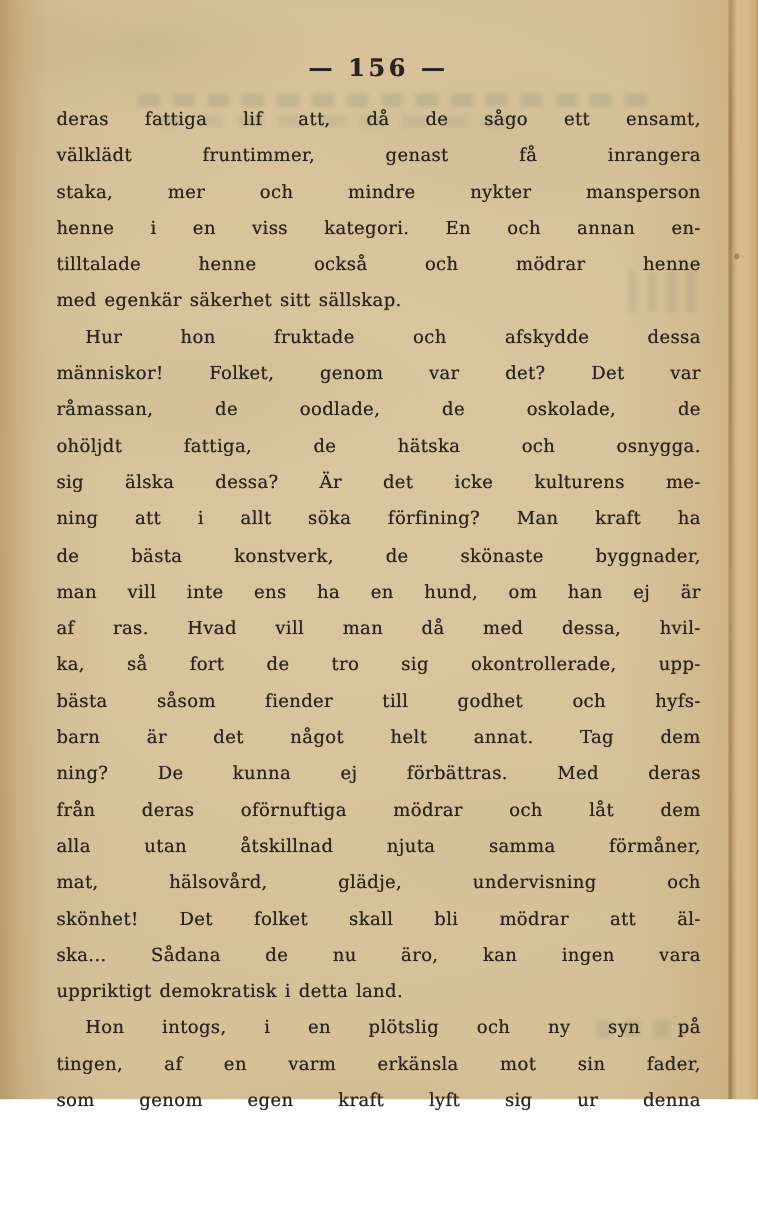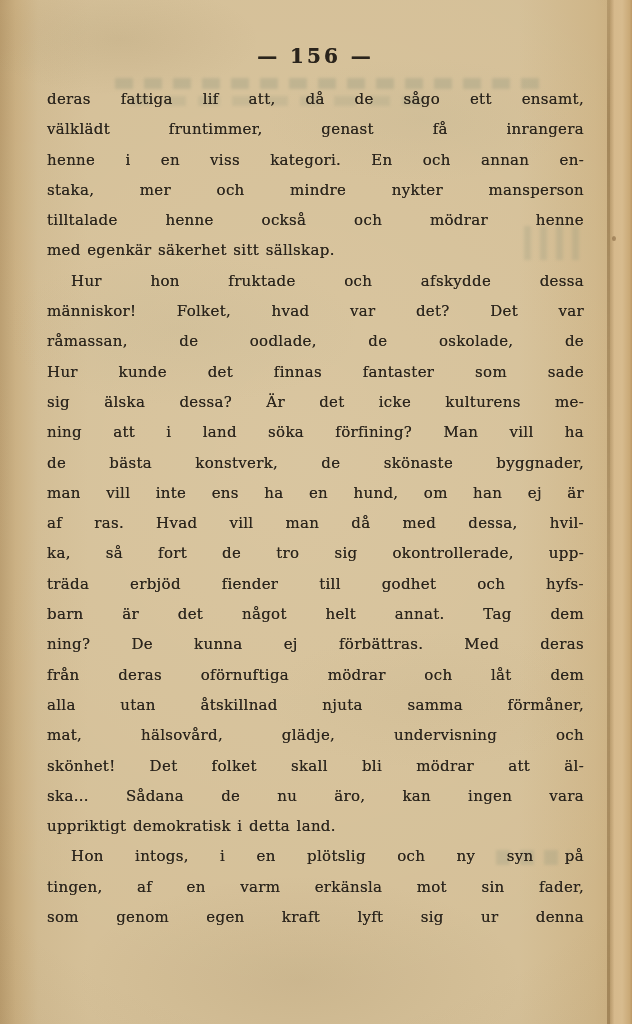--- a/index.html
+++ b/index.html
@@ -8,21 +8,21 @@
     width: 632px;
     height: 1024px;
     overflow: hidden;
     font-family: "DejaVu Serif", "Liberation Serif", serif;
   }
 
   .scan {
     position: absolute;
     inset: 0;
     width: 632px;
-    height: 1024px;
+    height: 916px;
     background:
       radial-gradient(140% 100% at 48% 45%, rgba(255,248,230,0.10) 0%, rgba(255,248,230,0.0) 55%, rgba(110,80,40,0.16) 100%),
       linear-gradient(90deg,
         #b99c6e 0%, #c9ae80 2.5%, #d1bb92 6%,
         var(--paper) 14%, var(--paper) 82%,
         #cfb689 94%, #c8ab7a 100%);
   }
 
   
   .paper-texture {
@@ -154,35 +154,35 @@
   <div class="ghost ghost-1"></div>
   <div class="ghost ghost-4"></div>
   <div class="ghost ghost-2"></div>
   <div class="ghost ghost-3"></div>
 
   <div class="header">— 156 —</div>
 
   <div class="text-block">
       <div class="line">deras fattiga lif att, då de sågo ett ensamt,</div>
       <div class="line">välklädt fruntimmer, genast få inrangera</div>
+      <div class="line">staka, mer och mindre nykter mansperson</div>
       <div class="line">henne i en viss kategori. En och annan en-</div>
-      <div class="line">staka, mer och mindre nykter mansperson</div>
       <div class="line">tilltalade henne också och mödrar henne</div>
       <div class="line flush">med egenkär säkerhet sitt sällskap.</div>
       <div class="line indent">Hur hon fruktade och afskydde dessa</div>
-      <div class="line">människor! Folket, hvad var det? Det var</div>
+      <div class="line">människor! Folket, genom var det? Det var</div>
       <div class="line">råmassan, de oodlade, de oskolade, de</div>
-      <div class="line">Hur kunde det finnas fantaster som sade</div>
+      <div class="line">ohöljdt fattiga, de hätska och osnygga.</div>
       <div class="line">sig älska dessa? Är det icke kulturens me-</div>
-      <div class="line">ning att i land söka förfining? Man vill ha</div>
+      <div class="line">ning att i allt söka förfining? Man kraft ha</div>
       <div class="line">de bästa konstverk, de skönaste byggnader,</div>
       <div class="line">man vill inte ens ha en hund, om han ej är</div>
       <div class="line">af ras. Hvad vill man då med dessa, hvil-</div>
       <div class="line">ka, så fort de tro sig okontrollerade, upp-</div>
-      <div class="line">träda erbjöd fiender till godhet och hyfs-</div>
+      <div class="line">bästa såsom fiender till godhet och hyfs-</div>
       <div class="line">barn är det något helt annat. Tag dem</div>
       <div class="line">ning? De kunna ej förbättras. Med deras</div>
       <div class="line">från deras oförnuftiga mödrar och låt dem</div>
       <div class="line">alla utan åtskillnad njuta samma förmåner,</div>
       <div class="line">mat, hälsovård, glädje, undervisning och</div>
       <div class="line">skönhet! Det folket skall bli mödrar att äl-</div>
       <div class="line">ska... Sådana de nu äro, kan ingen vara</div>
       <div class="line flush">uppriktigt demokratisk i detta land.</div>
       <div class="line indent">Hon intogs, i en plötslig och ny syn på</div>
       <div class="line">tingen, af en varm erkänsla mot sin fader,</div>

